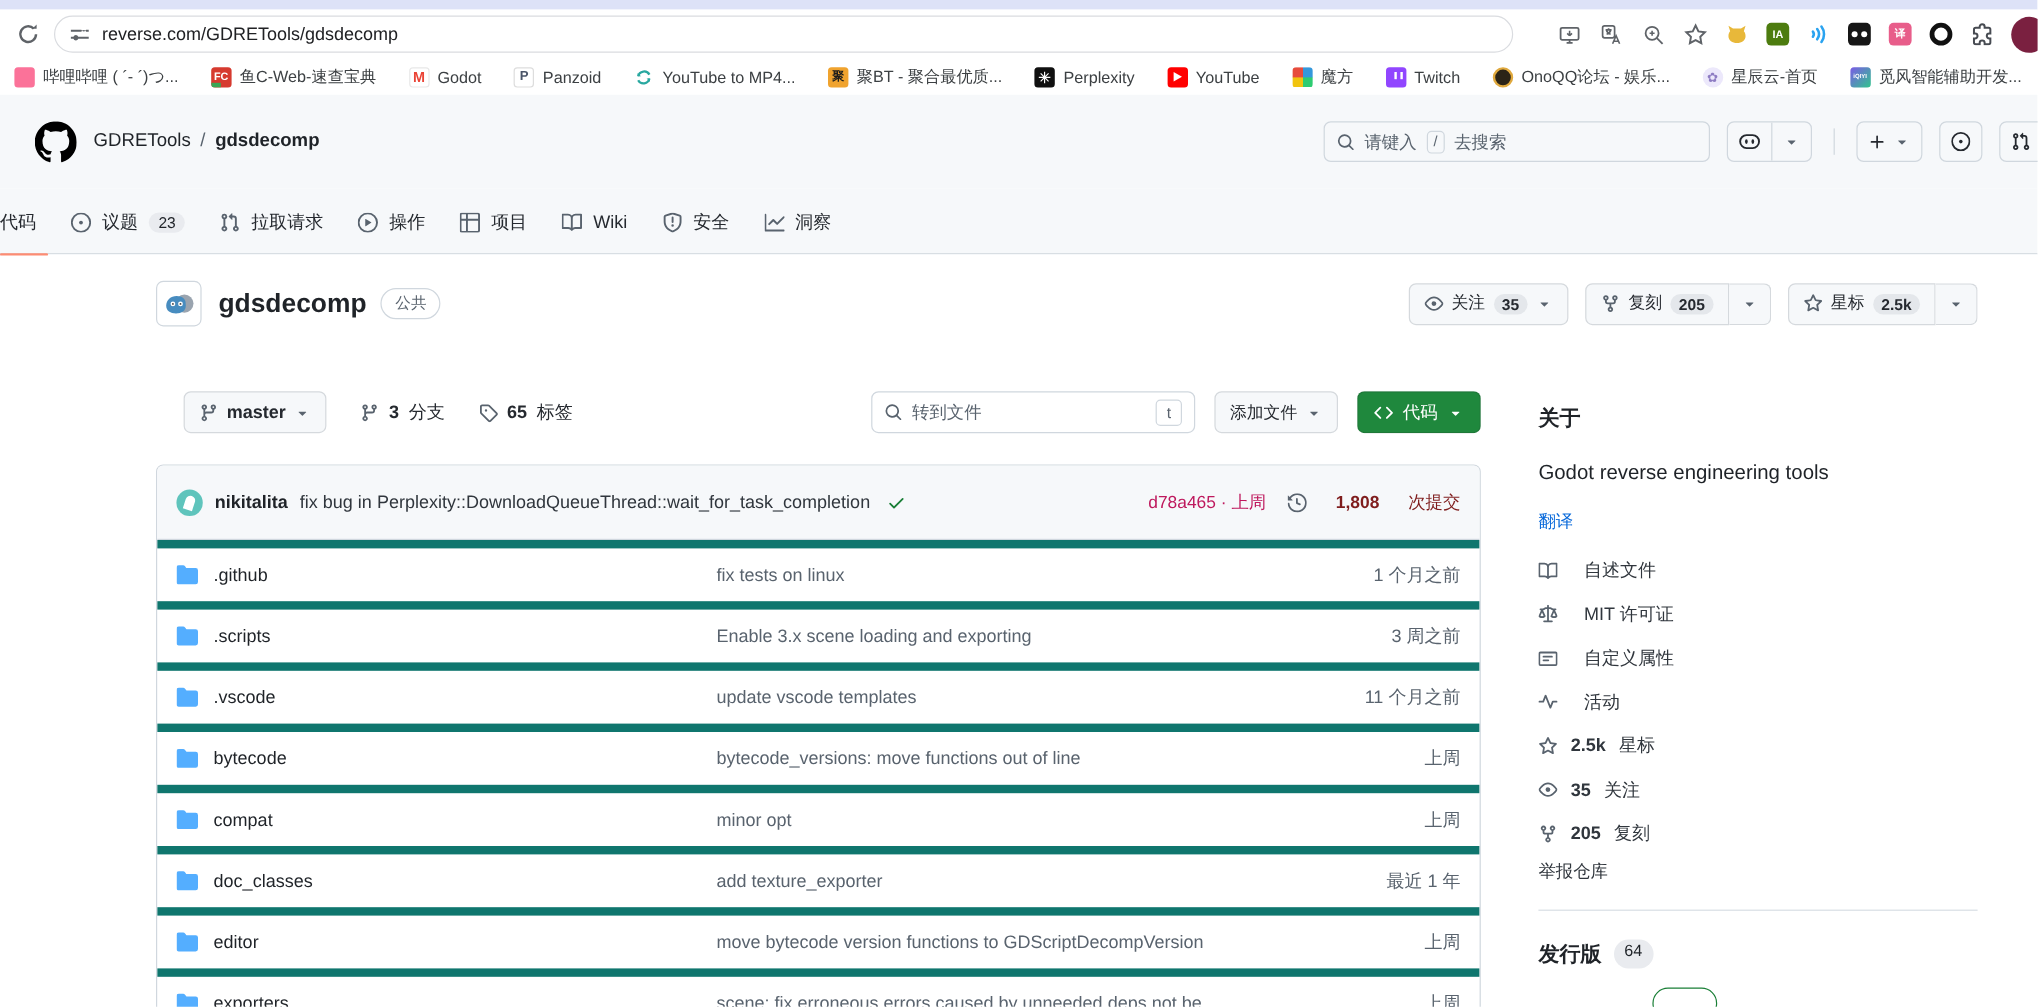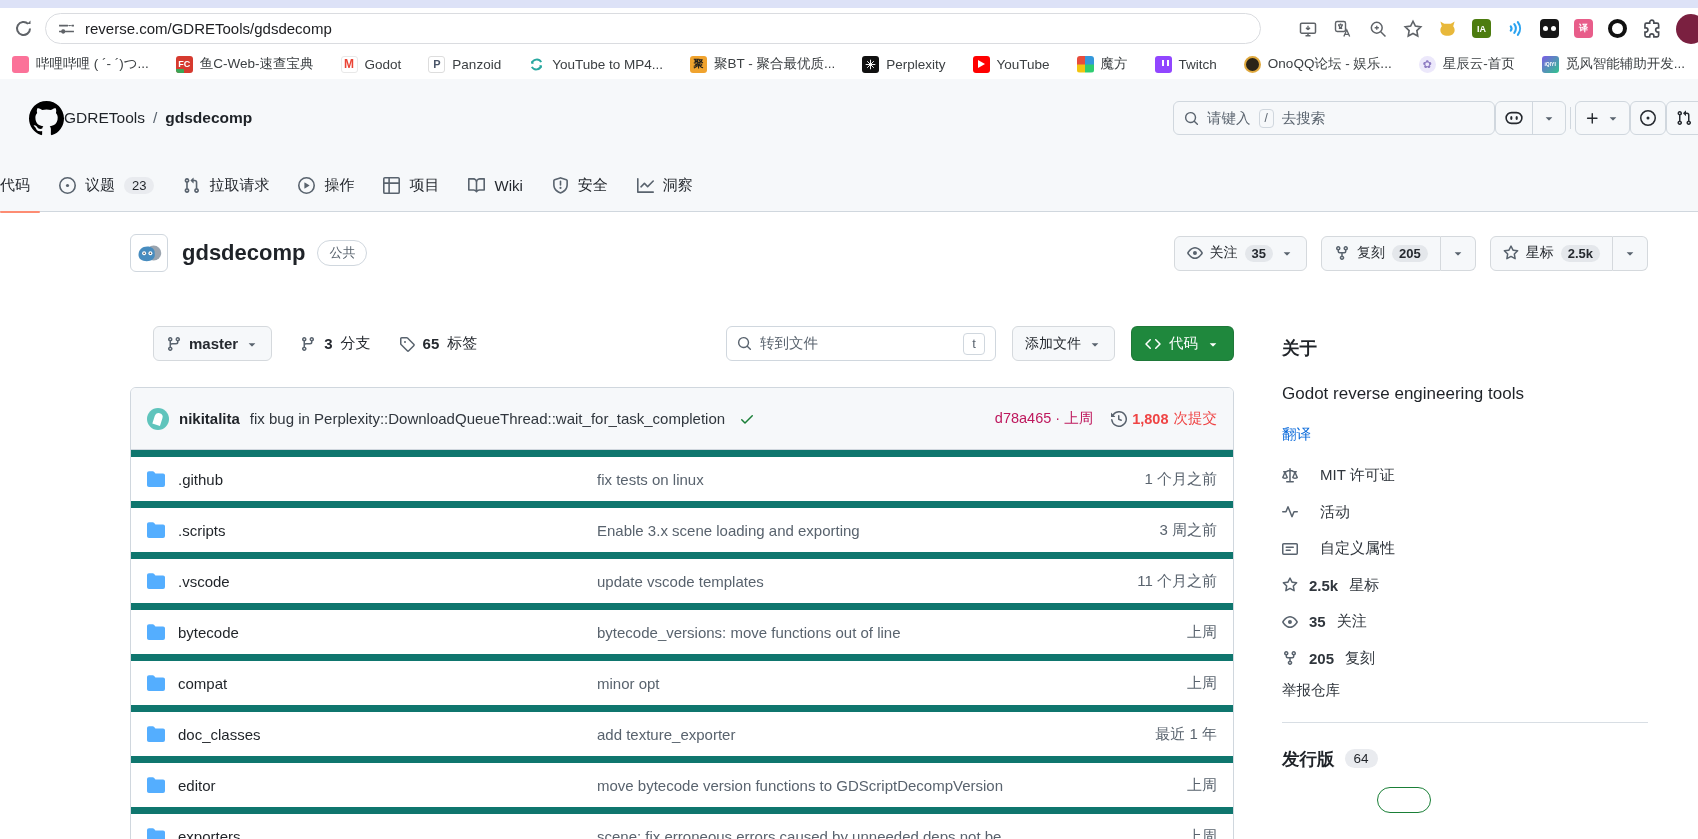--- a/index.html
+++ b/index.html
@@ -41,21 +41,21 @@
   .fav-mofang { background:
      linear-gradient(90deg,#e74c3c 50%,#3498db 50%) top/100% 50% no-repeat,
      linear-gradient(90deg,#f1c40f 50%,#2ecc71 50%) bottom/100% 50% no-repeat; }
   .fav-twitch { background:#9146ff; }
   .fav-twitch::after { content:""; width:2px; height:6px; background:#fff; box-shadow:5px 0 0 #fff; margin-top:-2px; }
   .fav-onoqq { background:#2b2417; border:2px solid #e0a93e; border-radius:50%; }
   .fav-xingchen { background:#ece8fb; border-radius:50%; color:#8e7cc3; font-size:11px; font-weight:400; }
   .fav-mifeng { background:linear-gradient(135deg,#7b5be6,#31c48d); font-size:5px; }
 
   
-  .gh-header { background:#f6f8fa; height:78px; display:flex; align-items:center; padding:0 18px 0 29px; gap:0; }
+  .gh-header { background:#f6f8fa; height:78px; display:flex; align-items:center; padding:0 18px 0 29px; gap:14px; }
   .crumb { font-size:15.5px; display:flex; gap:8px; align-items:center; color:#1f2328; }
   .crumb .sep { color:#59636e; }
   .crumb .repo { font-weight:600; }
   .gh-search { margin-left:auto; width:322px; height:34px; border:1px solid #d0d7de; border-radius:6px;
     display:flex; align-items:center; gap:8px; padding:0 10px; color:#59636e; font-size:14.5px; }
   .kbd { border:1px solid #d0d7de; border-radius:4px; padding:0 5px; font-size:12px; line-height:17px; color:#59636e; background:#fff0; }
   .hdr-group { display:flex; height:34px; border:1px solid #d0d7de; border-radius:6px; overflow:hidden; }
   .hdr-seg { display:flex; align-items:center; padding:0 9px; color:#25292f; gap:6px; }
   .hdr-seg + .hdr-seg { border-left:1px solid #d0d7de; }
   .hdr-vdiv { width:1px; height:22px; background:#d0d7de; margin:0 4px; }
@@ -103,41 +103,41 @@
 
   .file-table { margin-top:26px; border:1px solid #d0d7de; border-radius:6px; overflow:hidden; }
   .commit-bar { background:#f6f8fa; height:62px; display:flex; align-items:center; padding:0 16px; font-size:15px; border-bottom:1px solid #d0d7de; }
   .commit-avatar { width:22px; height:22px; border-radius:50%; background:#5fc4bc; margin-right:10px; position:relative; overflow:hidden; }
   .commit-avatar::after { content:""; position:absolute; left:7px; top:5px; width:8px; height:12px; background:#fff; border-radius:4px 4px 0 0; transform:rotate(18deg); }
   .commit-author { font-weight:600; margin-right:10px; }
   .commit-msg { color:#30363d; }
   .commit-check { color:#1a7f37; margin-left:14px; }
   .commit-meta { margin-left:auto; display:flex; align-items:center; gap:18px; }
   .commit-sha { color:#be185d; font-size:14.5px; }
-  .commit-count { display:flex; align-items:center; gap:5px; color:#ef4444; font-size:14.5px; }
+  .commit-count { display:flex; align-items:center; gap:24px; color:#7f1d1d; font-size:14.5px; }
   .commit-count b { font-weight:700; }
 
   .file-row { display:flex; align-items:center; height:51px; padding:0 16px; font-size:15px; border-top:7px solid #0f766e; }
   .file-row:first-of-type { border-top:none; }
   .f-name { width:450px; display:flex; align-items:center; gap:13px; color:#1f2328; }
   .f-folder { color:#54aeff; }
   .f-msg { flex:1; color:#59636e; white-space:nowrap; overflow:hidden; text-overflow:ellipsis; padding-right:20px; }
   .f-date { width:150px; text-align:right; color:#59636e; }
 
   
   .about-h { font-size:17.5px; font-weight:700; }
   .about-desc { margin-top:22px; font-size:17px; line-height:1.45; color:#1f2328; }
   .translate-link { margin-top:18px; font-size:14.5px; color:#0969da; }
   .side-list { margin-top:14px; }
   .side-item { height:36.5px; display:flex; align-items:center; gap:11px; font-size:15px; color:#30363d; }
   .side-item .ic { color:#59636e; }
   .side-item b { font-weight:600; }
   .report-link { margin-top:4px; font-size:14.5px; color:#30363d; }
   .side-divider { border-top:1px solid #d8dee4; margin:22px 0 24px; }
-  .releases-h { font-size:17.5px; font-weight:700; display:flex; align-items:center; gap:10px; }
+  .releases-h { font-size:17.5px; font-weight:700; display:flex; gap:10px; }
   .count-badge2 { background:#e9ebef; border-radius:20px; padding:2px 9px; font-size:13.5px; font-weight:400; }
   .latest-partial { margin:16px 0 0 95px; width:54px; height:26px; border:1.5px solid #1a7f37; border-radius:14px; }
 </style>
 </head>
 <body>
 
 <svg width="0" height="0" style="position:absolute">
   <symbol id="i-octocat" viewBox="0 0 16 16">
       <path d="M8 0C3.58 0 0 3.58 0 8c0 3.54 2.29 6.53 5.47 7.59.4.07.55-.17.55-.38 0-.19-.01-.82-.01-1.49-2.01.37-2.53-.49-2.69-.94-.09-.23-.48-.94-.82-1.13-.28-.15-.68-.52-.01-.53.63-.01 1.08.58 1.23.82.72 1.21 1.87.87 2.33.66.07-.52.28-.87.51-1.07-1.78-.2-3.64-.89-3.64-3.95 0-.87.31-1.59.82-2.15-.08-.2-.36-1.02.08-2.12 0 0 .67-.21 2.2.82.64-.18 1.32-.27 2-.27s1.36.09 2 .27c1.53-1.04 2.2-.82 2.2-.82.44 1.1.16 1.92.08 2.12.51.56.82 1.27.82 2.15 0 3.07-1.87 3.75-3.65 3.95.29.25.54.73.54 1.48 0 1.07-.01 1.93-.01 2.2 0 .21.15.46.55.38A8.01 8.01 0 0 0 16 8c0-4.42-3.58-8-8-8Z"></path>
     </symbol>
@@ -659,38 +659,45 @@
     </div>
   </div>
 
   <div class="side-col">
     <div class="about-h">关于</div>
     <div class="about-desc">Godot reverse engineering tools</div>
     <div class="translate-link">翻译</div>
     <div class="side-list">
       <div class="side-item">
         <svg class="ic" width="16" height="16" fill="currentColor">
+            <use href="#i-book"></use>
+          </svg>
+        <b></b>
+          <span>自述文件</span>
+      </div>
+      <div class="side-item">
+        <svg class="ic" width="16" height="16" fill="currentColor">
             <use href="#i-law"></use>
           </svg>
         <b></b>
           <span>MIT 许可证</span>
       </div>
       <div class="side-item">
         <svg class="ic" width="16" height="16" fill="currentColor">
+            <use href="#i-note"></use>
+          </svg>
+        <b></b>
+          <span>自定义属性</span>
+      </div>
+      <div class="side-item">
+        <svg class="ic" width="16" height="16" fill="currentColor">
             <use href="#i-pulse"></use>
           </svg>
         <b></b>
           <span>活动</span>
-      </div>
-      <div class="side-item">
-        <svg class="ic" width="16" height="16" fill="currentColor">
-            <use href="#i-note"></use>
-          </svg>
-        <b></b>
-          <span>自定义属性</span>
       </div>
       <div class="side-item">
         <svg class="ic" width="16" height="16" fill="currentColor">
             <use href="#i-star"></use>
           </svg>
         <b>2.5k</b>
           <span>星标</span>
       </div>
       <div class="side-item">
         <svg class="ic" width="16" height="16" fill="currentColor">

